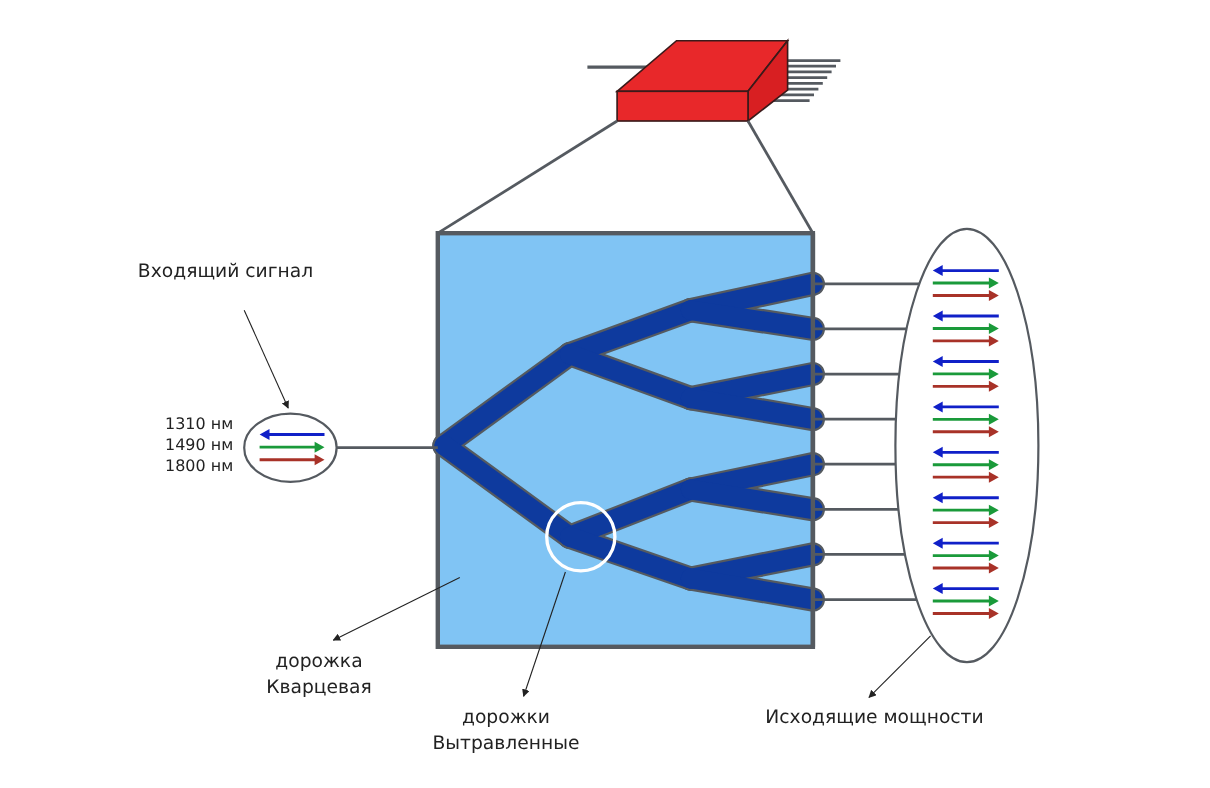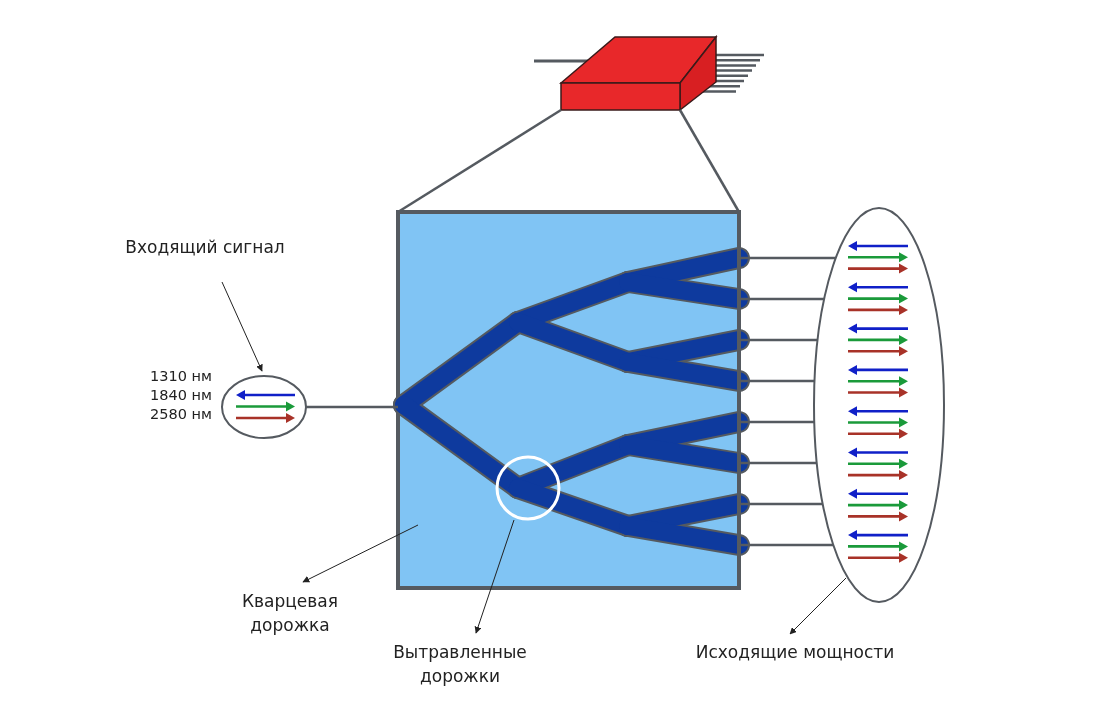--- a/index.html
+++ b/index.html
@@ -211,31 +211,31 @@
   <line x1="222" y1="282" x2="262" y2="371" stroke="#222" stroke-width="1" marker-end="url(#blk-arrow)"></line>
   <line x1="418" y1="525" x2="303" y2="582" stroke="#222" stroke-width="1" marker-end="url(#blk-arrow)"></line>
   <line x1="514" y1="520" x2="476" y2="633" stroke="#222" stroke-width="1" marker-end="url(#blk-arrow)"></line>
   <line x1="846" y1="578" x2="790" y2="634" stroke="#222" stroke-width="1" marker-end="url(#blk-arrow)"></line>
 </svg>
 
 <div class="lbl" style="left:60px; top:235px; width:290px;">
   <span>Входящий сигнал</span>
 </div>
 
-<div class="wl" style="left:120px; top:367px; width:92px;">
+<div class="wl" style="left:120px; top:377px; width:92px;">
   <span>1310 нм</span>
-  <span>1840 нм</span>
-  <span>2580 нм</span>
+  <span>1490 нм</span>
+  <span>1800 нм</span>
 </div>
 
 <div class="lbl" style="left:200px; top:589px; width:180px;">
+  <span>дорожка</span>
   <span>Кварцевая</span>
-  <span>дорожка</span>
 </div>
 
 <div class="lbl" style="left:370px; top:640px; width:180px;">
+  <span>дорожки</span>
   <span>Вытравленные</span>
-  <span>дорожки</span>
 </div>
 
 <div class="lbl" style="left:535px; top:640px; width:520px;">
   <span>Исходящие мощности</span>
 </div>
 
 </body></html>

